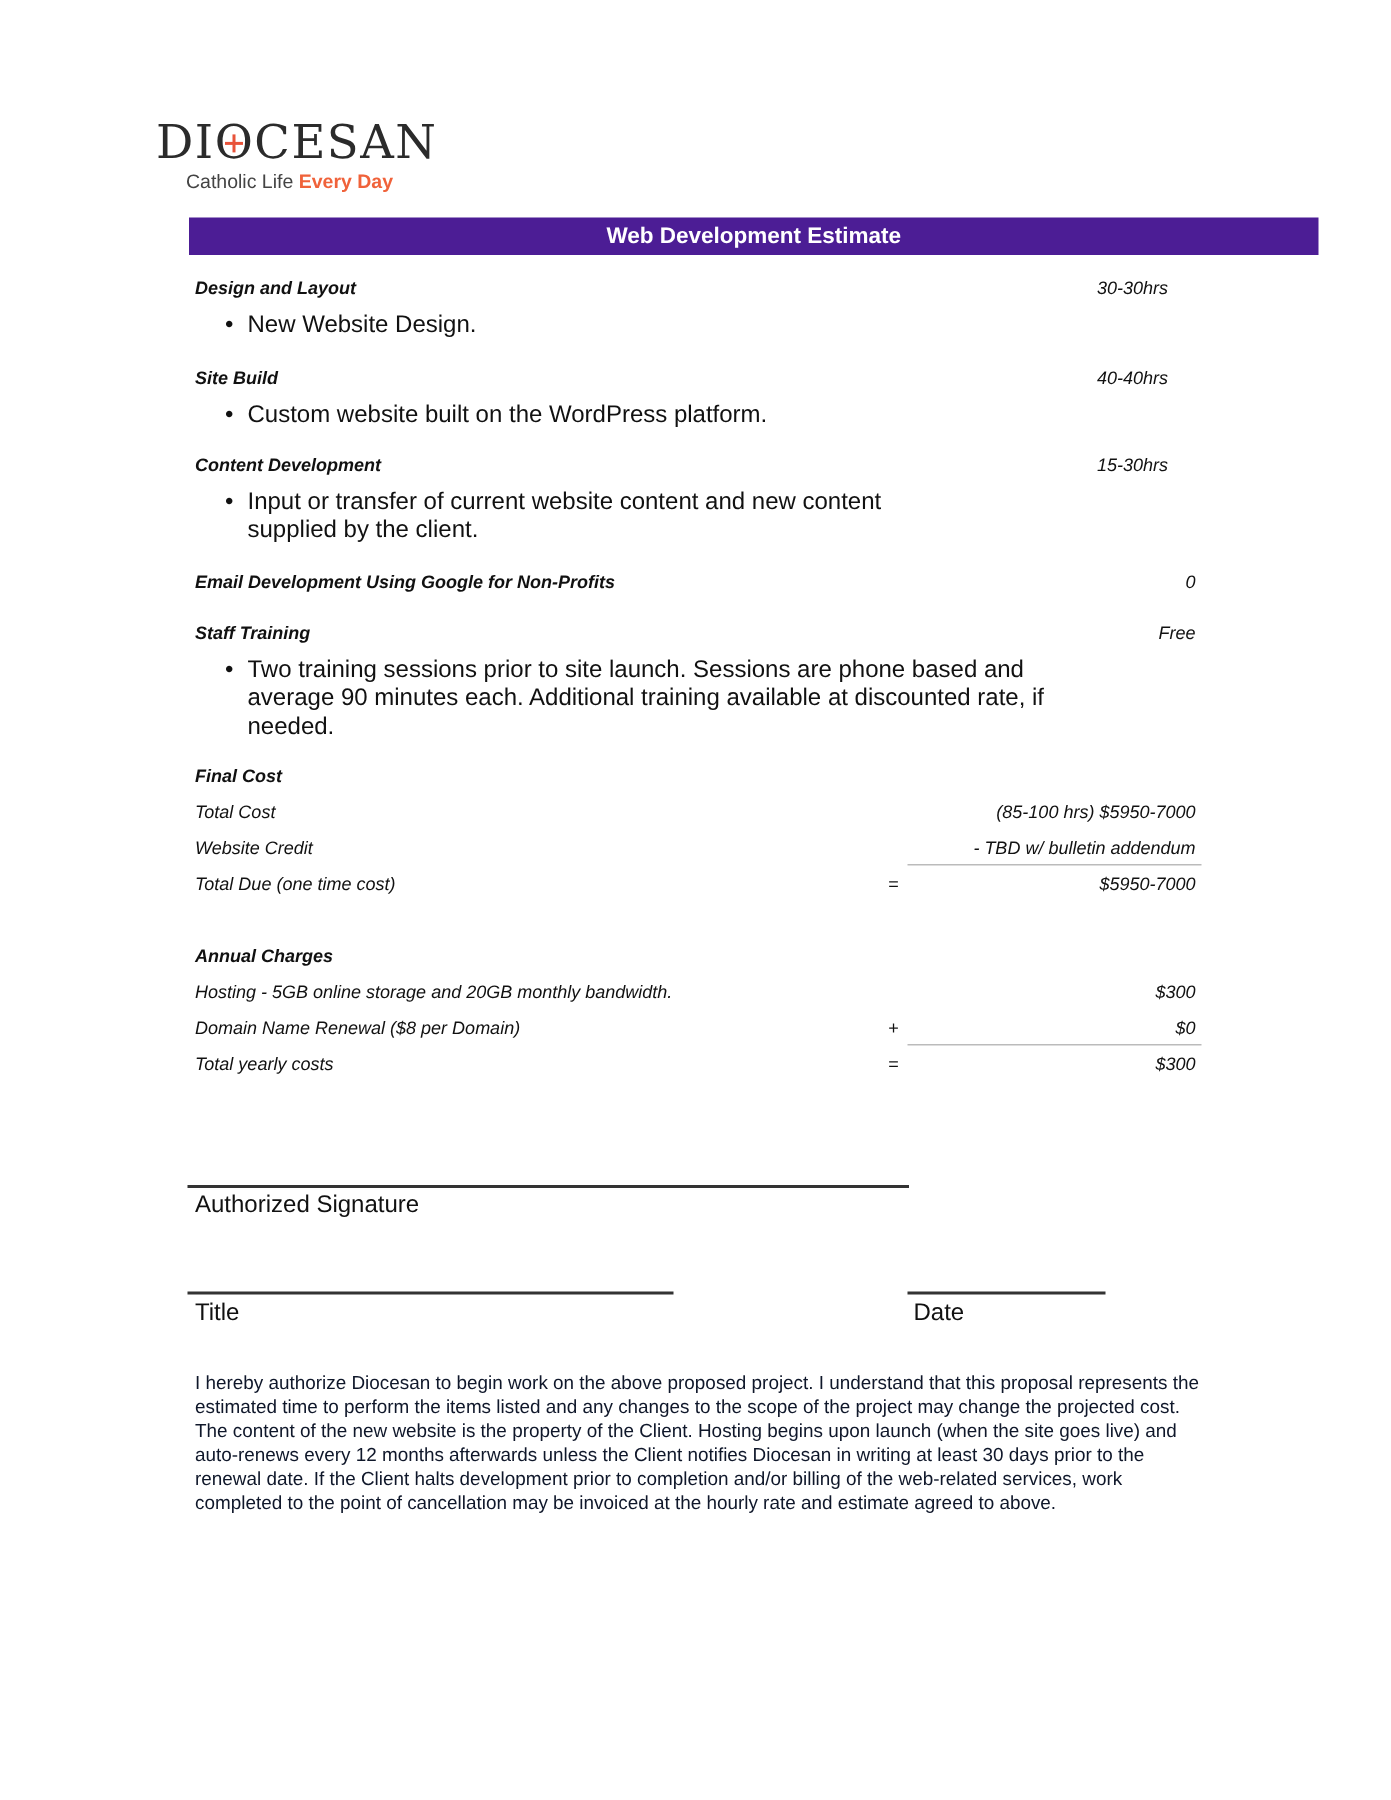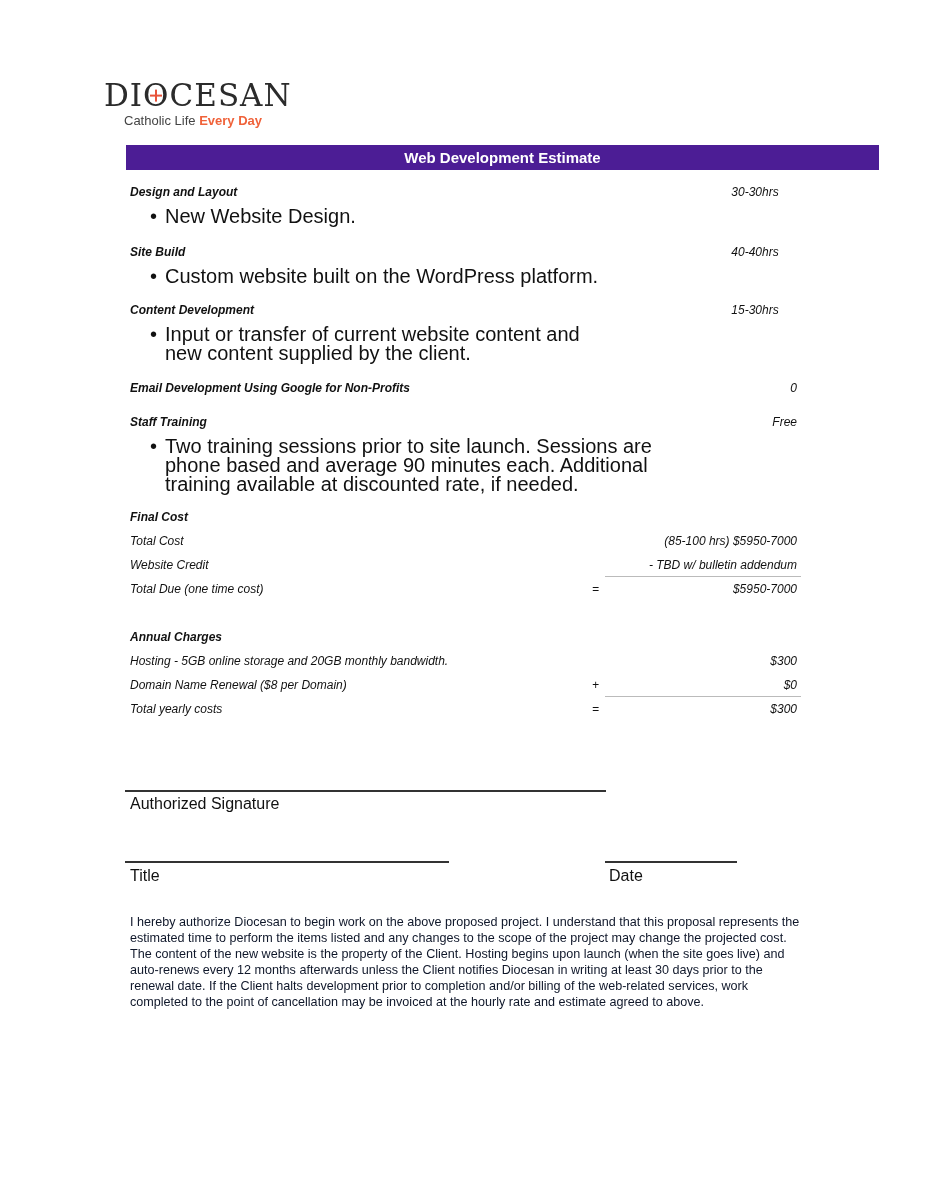--- a/index.html
+++ b/index.html
@@ -16,21 +16,21 @@
     .logo-tag { font-size: 13px; color: #444; margin-left: 20px; margin-top: 1px; }
     .logo-tag .accent { color: #f0623a; font-weight: bold; }
     .church { right: 130px; top: 84px; text-align: right; font-size: 17px; line-height: 25px; color: #111; }
     .banner { left: 87px; top: 145px; width: 753px; height: 25px; background: #4c1d95; color: #fff; font-weight: bold; font-size: 15px; text-align: center; line-height: 26px; margin-left: 39px; }
     .row { left: 130px; width: 667px; font-size: 12px; line-height: 19px; font-style: italic; }
     .row .l { position: absolute; left: 0; }
     .row .r { position: absolute; right: 0; text-align: right; white-space: nowrap; }
     .b { font-weight: bold; }
     .hrs { right: 35px !important; }
     .hrs-unit { position: absolute; right: 0; width: 32px; text-align: left; }
-    .bullet { left: 150px; width: 560px; font-size: 20px; line-height: 19px; padding-left: 15px; }
+    .bullet { left: 150px; width: 560px; font-size: 16px; line-height: 19px; padding-left: 15px; }
     .bullet::before { content: "\2022"; position: absolute; left: 0; }
     .eq { position: absolute; left: 462px; }
     .uline { position: absolute; left: 475px; width: 196px; height: 1px; background: #bbb; }
     .sigline { height: 2px; background: #333; }
     .label { font-size: 16px; }
     .fine { left: 130px; top: 914px; width: 670px; font-size: 12.6px; line-height: 16px; color: #0f172a; }
   </style>
 </head>
 <body>
 

